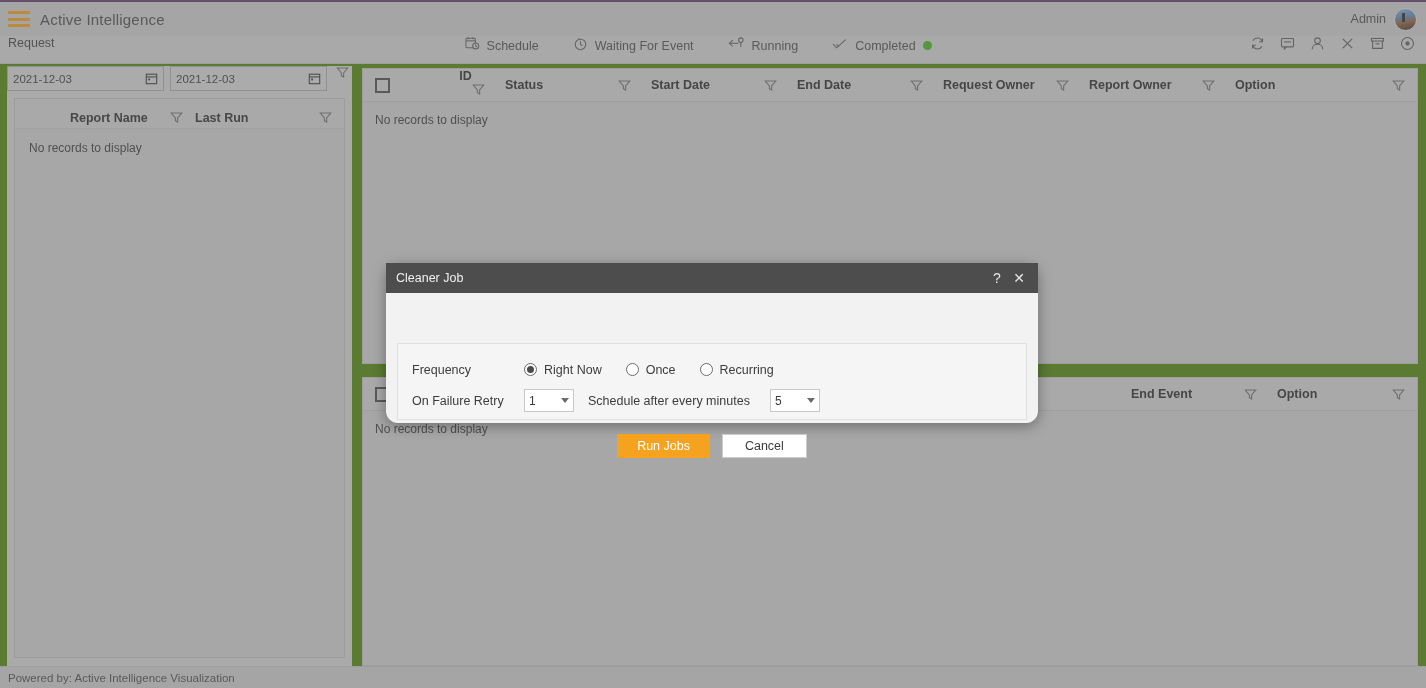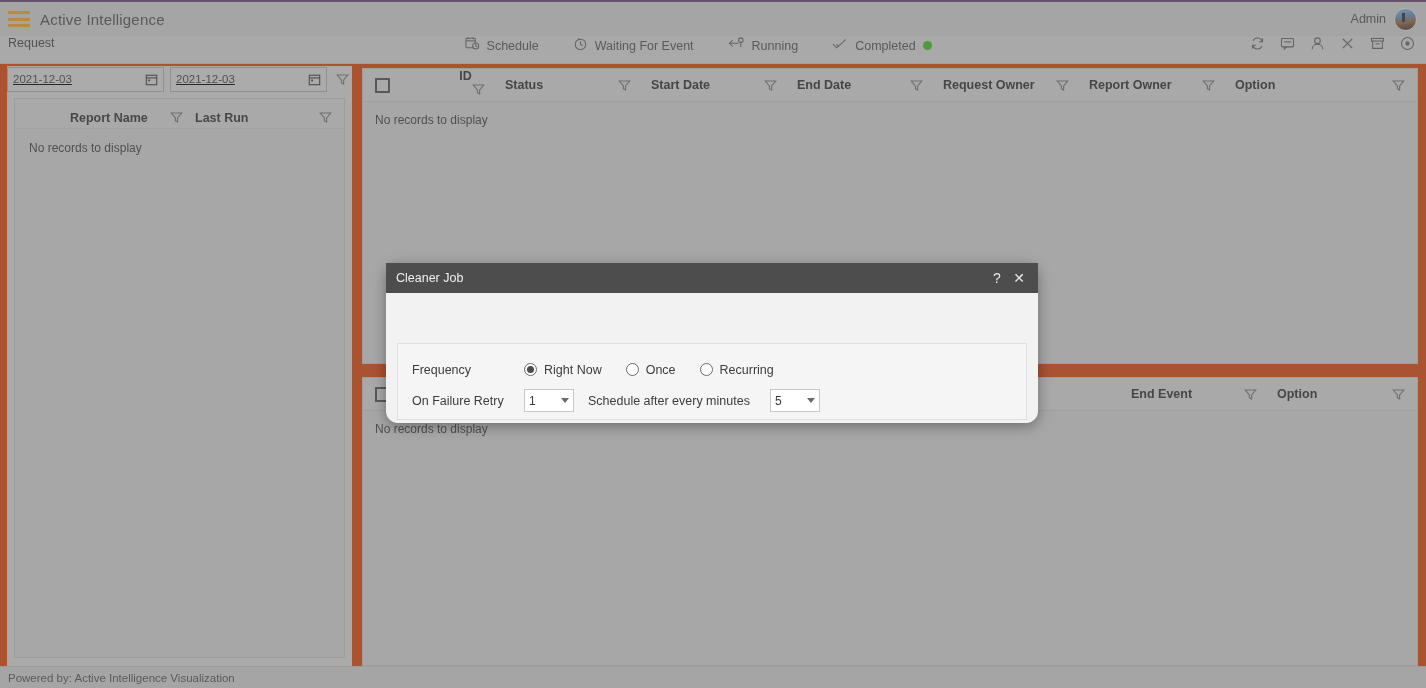--- a/index.html
+++ b/index.html
@@ -8,21 +8,21 @@
     width: 1426px; height: 688px;
     overflow: hidden;
     font-family: "Liberation Sans", sans-serif;
     background: #d9d9d9;
   }
 
   
   #app {
     position: absolute;
     inset: 0;
-    background: #c2410c;
+    background: #4d7c0f;
   }
   #dim {
     position: absolute;
     inset: 0;
     background: rgba(120,120,120,0.34);
     z-index: 50;
   }
 
   
   .topbar {
@@ -67,21 +67,21 @@
   .act-item .lbl { font-size: 12.5px; color: #4b4b4b; }
   .act-icons { margin-left: auto; display: flex; align-items: center; gap: 15px; margin-right: 11px; }
   .act-icons svg { display: block; cursor: pointer; }
   .dot-green { width: 9px; height: 9px; border-radius: 50%; background: #3faa20; display:inline-block; }
 
   
   .left-panel {
     position: absolute; left: 7px; top: 66px; width: 345px; bottom: 22px;
     background: #c4c4c4;
   }
-  .date-row { display: flex; align-items: center; gap: 0px; height: 26px; text-decoration: underline; }
+  .date-row { display: flex; align-items: flex-start; gap: 0px; height: 26px; }
   .date-input {
     height: 25px; width: 157px;
     background: #c6c6c6;
     border: 1px solid #9e9e9e;
     display: flex; align-items: center; padding: 0 5px;
     font-size: 11.5px; color: #3a3a3a;
     margin-right: 6px;
   }
   .date-input .val { flex: 1; }
   .cal-ico { width: 13px; height: 13px; }
@@ -493,14 +493,18 @@
         </div>
         <span class="mid-text">Schedule after every minutes</span>
         <div class="sel">
           <span class="sv">5</span>
           <span class="caret"></span>
         </div>
       </div>
 
     </div>
 
+    <div class="dlg-footer">
+      <button class="btn-primary">Run Jobs</button>
+      <button class="btn-secondary">Cancel</button>
+    </div>
   </div>
 </div>
 
 </body></html>

